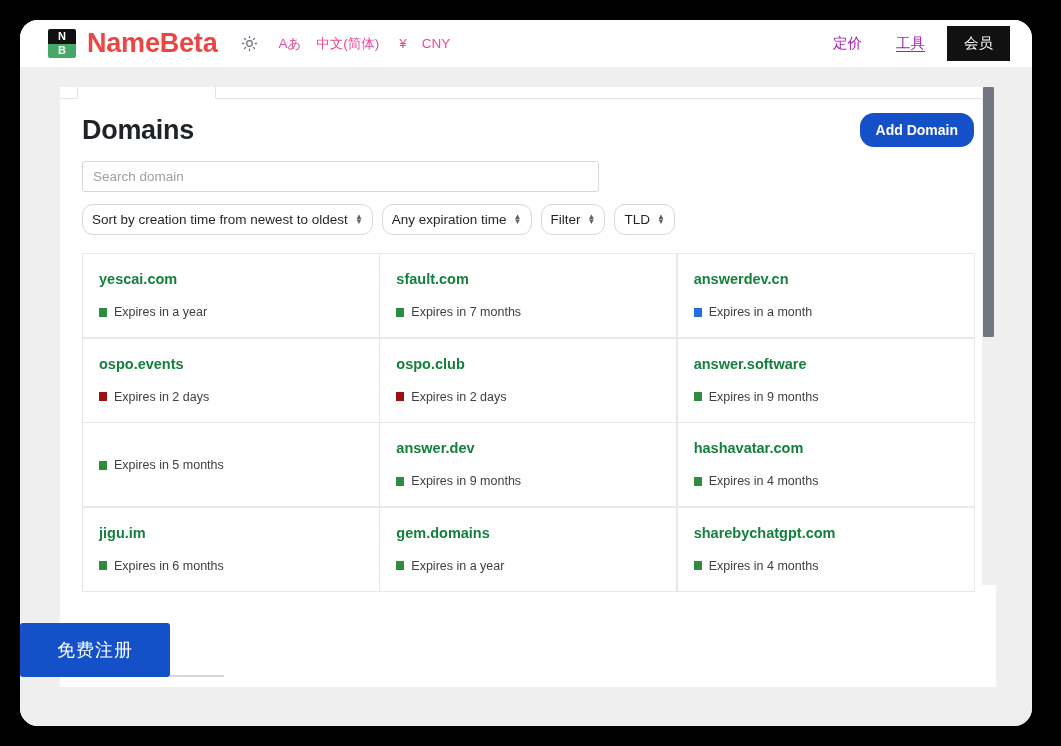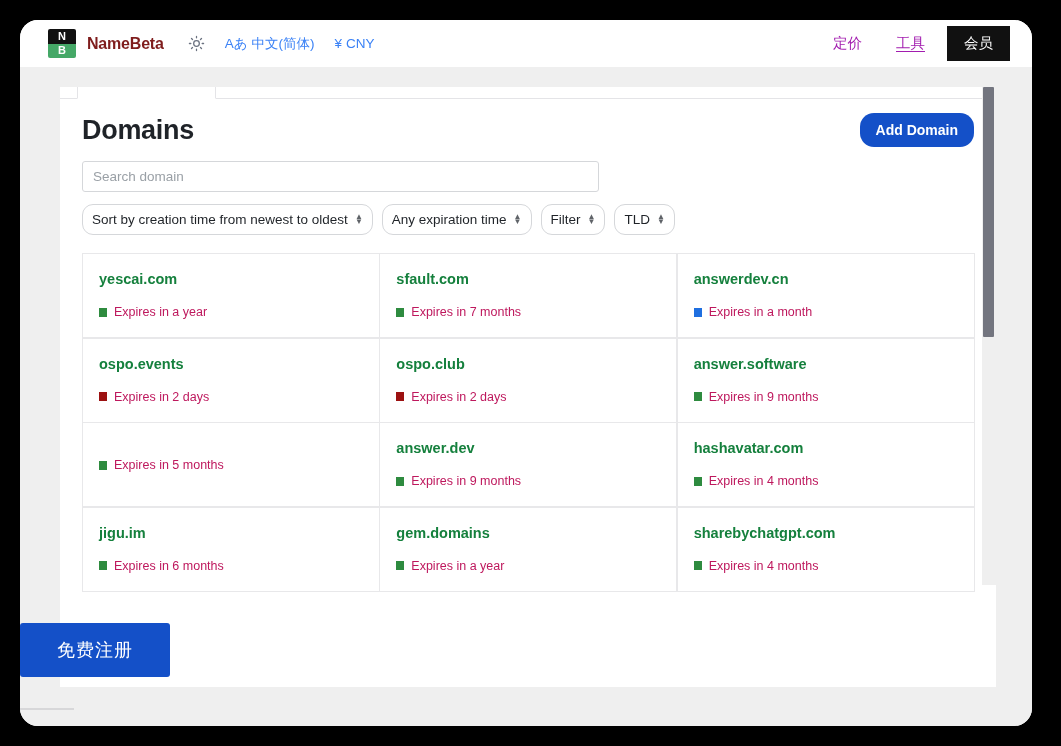--- a/index.html
+++ b/index.html
@@ -42,30 +42,30 @@
     color: #ffffff; font-size: 11px; font-weight: bold;
     line-height: 1;
   }
   .logo-bot {
     flex: 1; background: #45a867;
     display: flex; align-items: center; justify-content: center;
     color: #ffffff; font-size: 11px; font-weight: bold;
     line-height: 1;
   }
   .brand-name {
-    font-size: 16px; font-weight: bold; color: #7f1d1d;
+    font-size: 27px; font-weight: bold; color: #ef4444;
     letter-spacing: -0.2px;
   }
   .nav-utils {
     display: flex; align-items: center; gap: 20px;
     margin-left: 24px;
   }
   .util {
-    font-size: 13.5px; color: #3b82f6;
-    cursor: pointer; display: flex; align-items: center; gap: 4px;
+    font-size: 13.5px; color: #ec4899;
+    cursor: pointer; display: flex; align-items: center; gap: 15px;
     white-space: nowrap;
   }
   .sun-icon { width: 17px; height: 17px; display: block; }
   .nav-right {
     margin-left: auto;
     display: flex; align-items: center; gap: 10px;
   }
   .nav-link {
     font-size: 14.5px; color: #a21caf;
     padding: 7px 12px; cursor: pointer;
@@ -165,41 +165,41 @@
     margin: 0 -0.5px -0.5px 0;
     cursor: pointer;
   }
   .card-domain {
     font-size: 14.5px; font-weight: bold; color: #15803d;
     cursor: pointer; display: block;
   }
   .card-expiry {
     margin-top: 18px;
     display: flex; align-items: center; gap: 7px;
-    font-size: 12.5px; color: #be185d;
+    font-size: 12.5px; color: #404040;
   }
   .dot { width: 8px; height: 9px; flex: none; display: block; }
 
   
   .sb-track {
     position: absolute; right: 0; top: 0;
     width: 14px; height: 498px;
     background: #efefef;
   }
   .sb-thumb {
     position: absolute; right: 2px; top: 0px;
     width: 11px; height: 250px;
     background: #73757f; border-radius: 1px;
   }
 
   
   .cta {
     position: absolute; left: 0; top: 556px;
     width: 1012px;
-    display: flex; flex-direction: column; align-items: flex-start;
+    display: flex; flex-direction: row; align-items: flex-end;
   }
   .cta-btn {
     background: #1450c8; color: #ffffff;
     font-size: 18px; padding: 15px 37px;
     border: none; border-radius: 3px; cursor: pointer;
     font-family: inherit; letter-spacing: 1px;
   }
   .cta-divider {
     width: 54px; height: 2px; background: #d7d7d9;
     margin-top: 31px;

